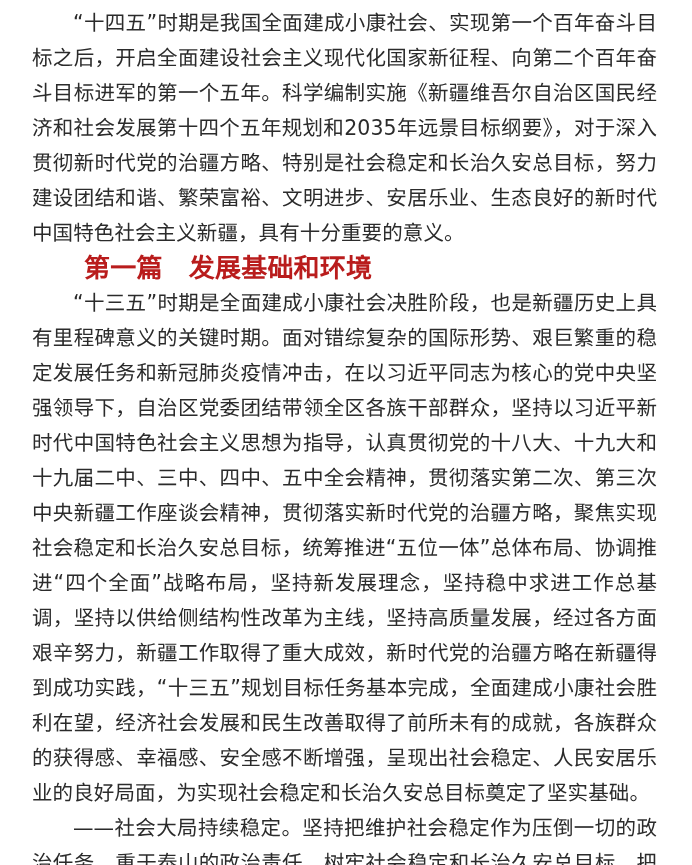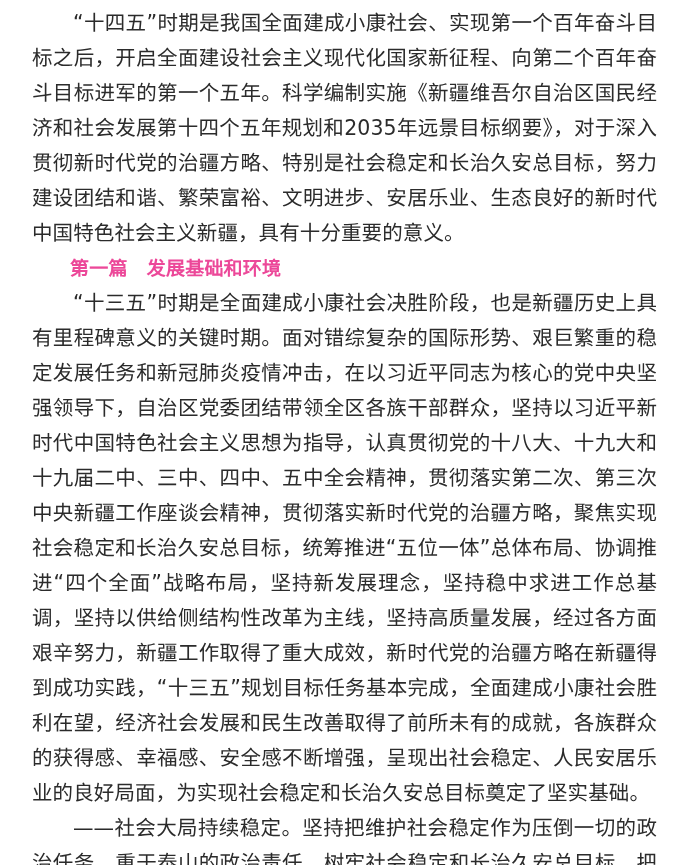--- a/index.html
+++ b/index.html
@@ -42,23 +42,23 @@
     letter-spacing: 0.1px;
     font-weight: 400;
     word-break: break-all;
     -webkit-font-smoothing: antialiased;
   }
 
   
   .heading {
     margin: 0;
     padding: 0;
-    font-size: 19px;
+    font-size: 26px;
     line-height: 35px;
-    color: #ec4899;
+    color: #b91c1c;
     font-weight: 700;
     text-indent: 2em;
     text-align: left;
     letter-spacing: 0.2px;
     white-space: pre;
   }
 
   
   .para.dash-lead {
     text-indent: 2em;

